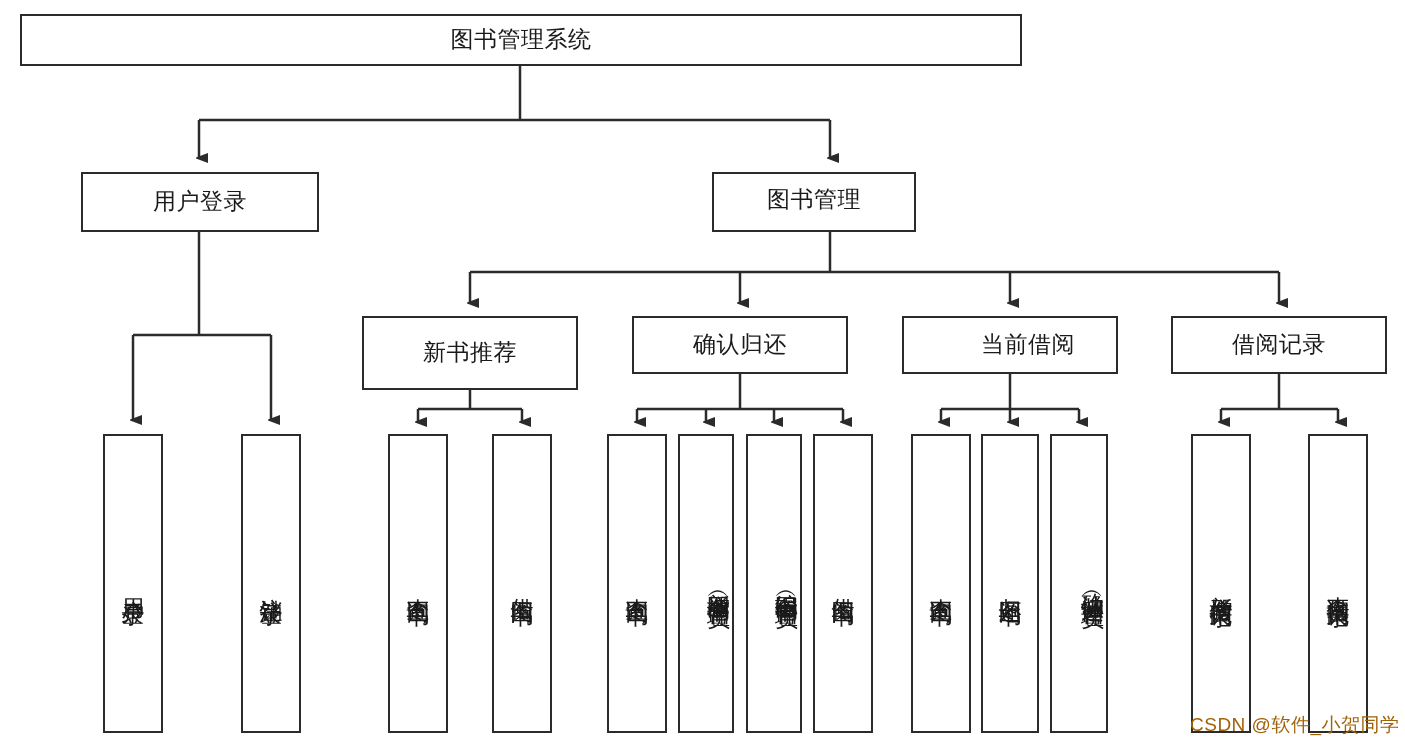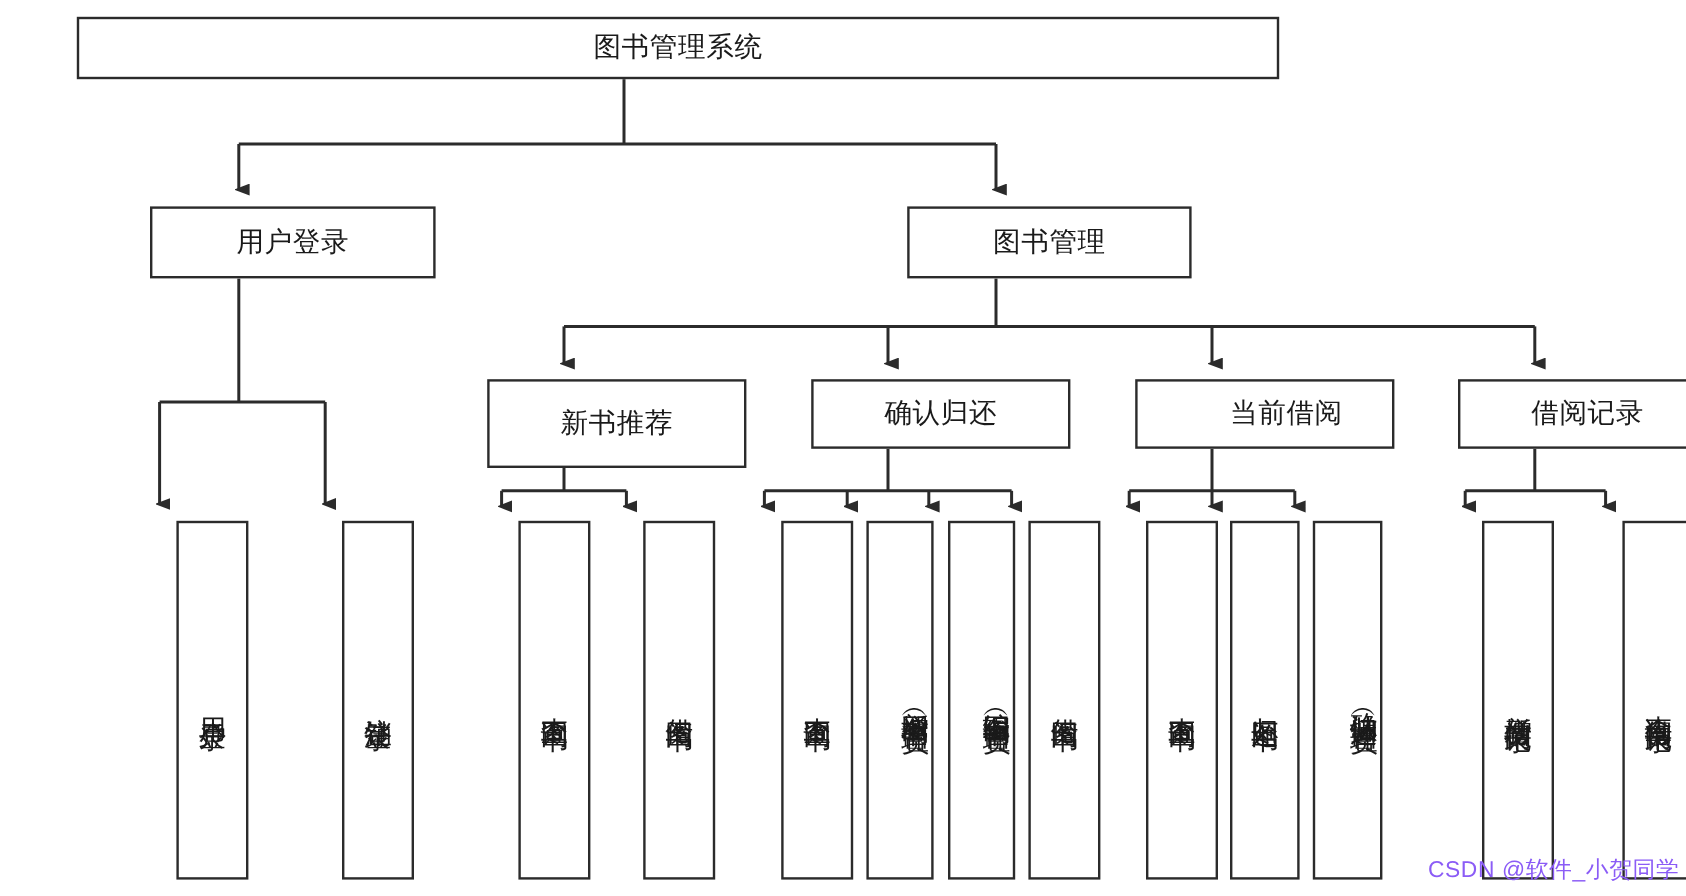--- a/index.html
+++ b/index.html
@@ -29,21 +29,20 @@
   .node {
     position: absolute;
     box-sizing: border-box;
     border: 2.5px solid #2b2b2b;
     background: #ffffff;
     display: flex;
     align-items: center;
     justify-content: center;
     color: #1a1a1a;
     line-height: 1.18;
-    margin-left: 44px;
   }
   .node.horiz {
     font-size: 23px;
     letter-spacing: 0.5px;
   }
   .node.vert {
     writing-mode: vertical-rl;
     text-orientation: upright;
     font-size: 23px;
     letter-spacing: 2px;
@@ -54,21 +53,21 @@
   .node.vert.toptext {
     align-items: flex-start;
     justify-content: center;
   }
   .node-label {
     display: block;
     white-space: pre-line;
   }
   .watermark {
     position: absolute;
-    color: #8b5cf6;
+    color: #a16207;
     font-size: 19px;
     letter-spacing: 0.5px;
     white-space: nowrap;
     font-family: "Liberation Sans", "DejaVu Sans", sans-serif;
   }
 </style>
 </head>
 <body>
 
 <div id="canvas">
@@ -124,21 +123,21 @@
     </g>
   </svg>
 
   <div class="node horiz" style="left:20px; top:14px; width:1002px; height:52px;">
     <span class="node-label">图书管理系统</span>
   </div>
 
   <div class="node horiz" style="left:81px; top:172px; width:238px; height:60px;">
     <span class="node-label">用户登录</span>
   </div>
-  <div class="node horiz" style="left:712px; top:172px; width:237px; height:60px;">
+  <div class="node horiz" style="left:712px; top:172px; width:204px; height:60px;font-family:Liberation Mono, monospace;">
     <span class="node-label">图书管理</span>
   </div>
 
   <div class="node horiz" style="left:362px; top:316px; width:216px; height:74px;">
     <span class="node-label">新书推荐</span>
   </div>
   <div class="node horiz" style="left:632px; top:316px; width:216px; height:58px;">
     <span class="node-label">确认归还</span>
   </div>
   <div class="node horiz" style="left:902px; top:316px; width:216px; height:58px;padding-left:36px;">

